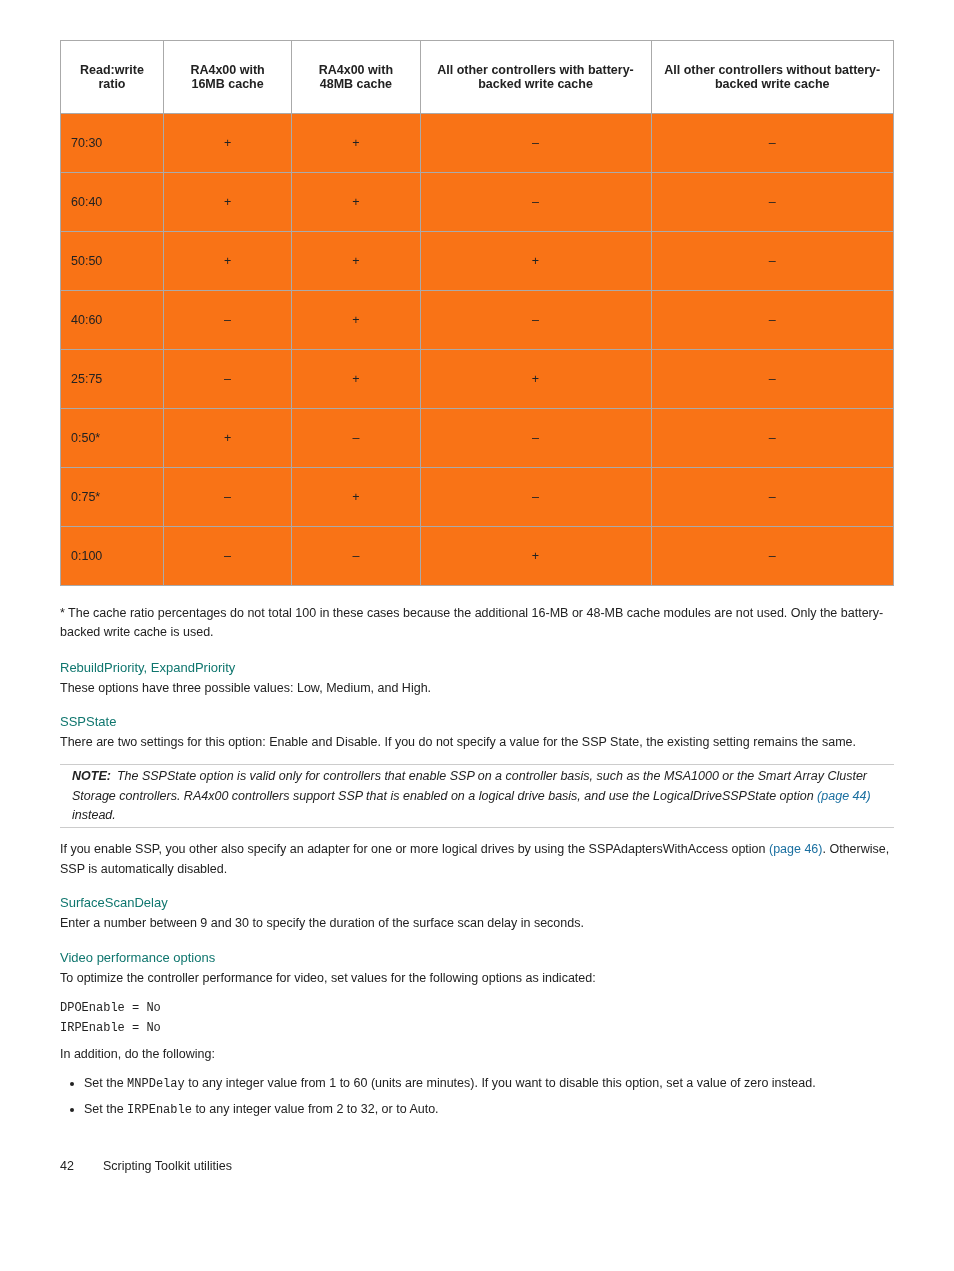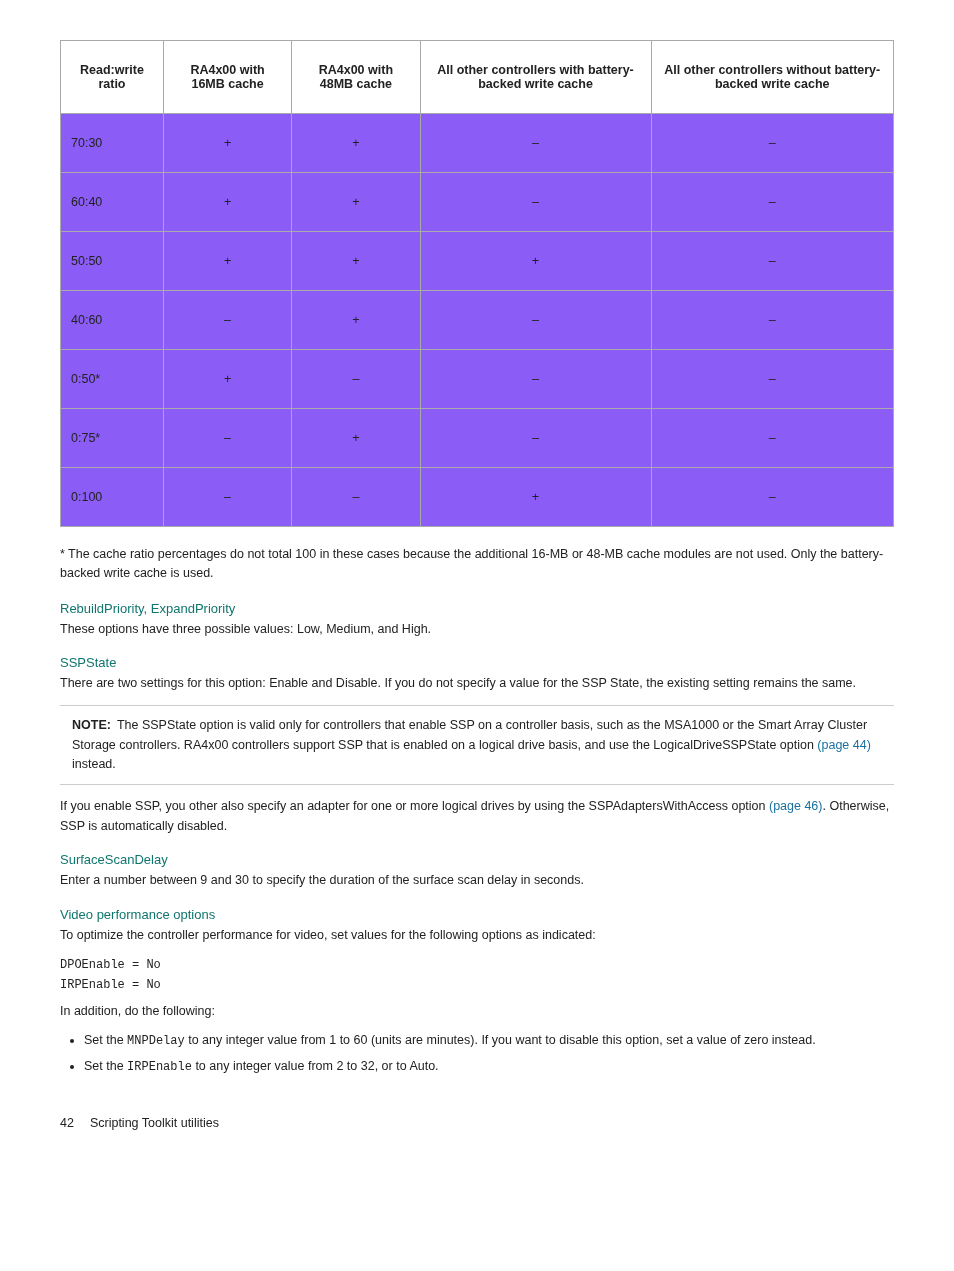--- a/index.html
+++ b/index.html
@@ -23,21 +23,21 @@
     th, td {
       border: 1px solid #aaa;
       padding: 22px 10px;
       vertical-align: top;
     }
     th {
       font-weight: bold;
       background: #fff;
     }
     td {
-      background: #8b5cf6;
+      background: #f97316;
     }
     td.center {
       text-align: center;
     }
 
     
     .footnote {
       font-size: 12.5px;
       margin-bottom: 18px;
       line-height: 1.5;
@@ -56,24 +56,25 @@
     p.body {
       font-size: 12.5px;
       line-height: 1.55;
       margin-bottom: 10px;
     }
 
     
     .note-box {
       border-top: 1px solid #ccc;
       border-bottom: 1px solid #ccc;
-      padding: 10px 12px;
+      padding: 2px 12px;
       margin: 12px 0;
       font-size: 12.5px;
       line-height: 1.55;
+      font-style: italic;
     }
     .note-box .note-label {
       font-weight: bold;
       margin-right: 6px;
     }
     .note-box a {
       color: #1a6fa0;
       text-decoration: none;
     }
 
@@ -103,21 +104,21 @@
       list-style-type: disc;
     }
 
     
     .page-footer {
       margin-top: 40px;
       font-size: 12.5px;
       color: #222;
       display: flex;
       align-items: center;
-      gap: 16px;
+      gap: 29px;
     }
 
     a.inline-link {
       color: #1a6fa0;
       text-decoration: none;
     }
   </style>
 </head>
 <body>
 
@@ -154,20 +155,27 @@
         <td class="center">–</td>
       </tr>
       <tr>
         <td>40:60</td>
         <td class="center">–</td>
         <td class="center">+</td>
         <td class="center">–</td>
         <td class="center">–</td>
       </tr>
       <tr>
+        <td>25:75</td>
+        <td class="center">–</td>
+        <td class="center">+</td>
+        <td class="center">+</td>
+        <td class="center">–</td>
+      </tr>
+      <tr>
         <td>0:50*</td>
         <td class="center">+</td>
         <td class="center">–</td>
         <td class="center">–</td>
         <td class="center">–</td>
       </tr>
       <tr>
         <td>0:75*</td>
         <td class="center">–</td>
         <td class="center">+</td>

